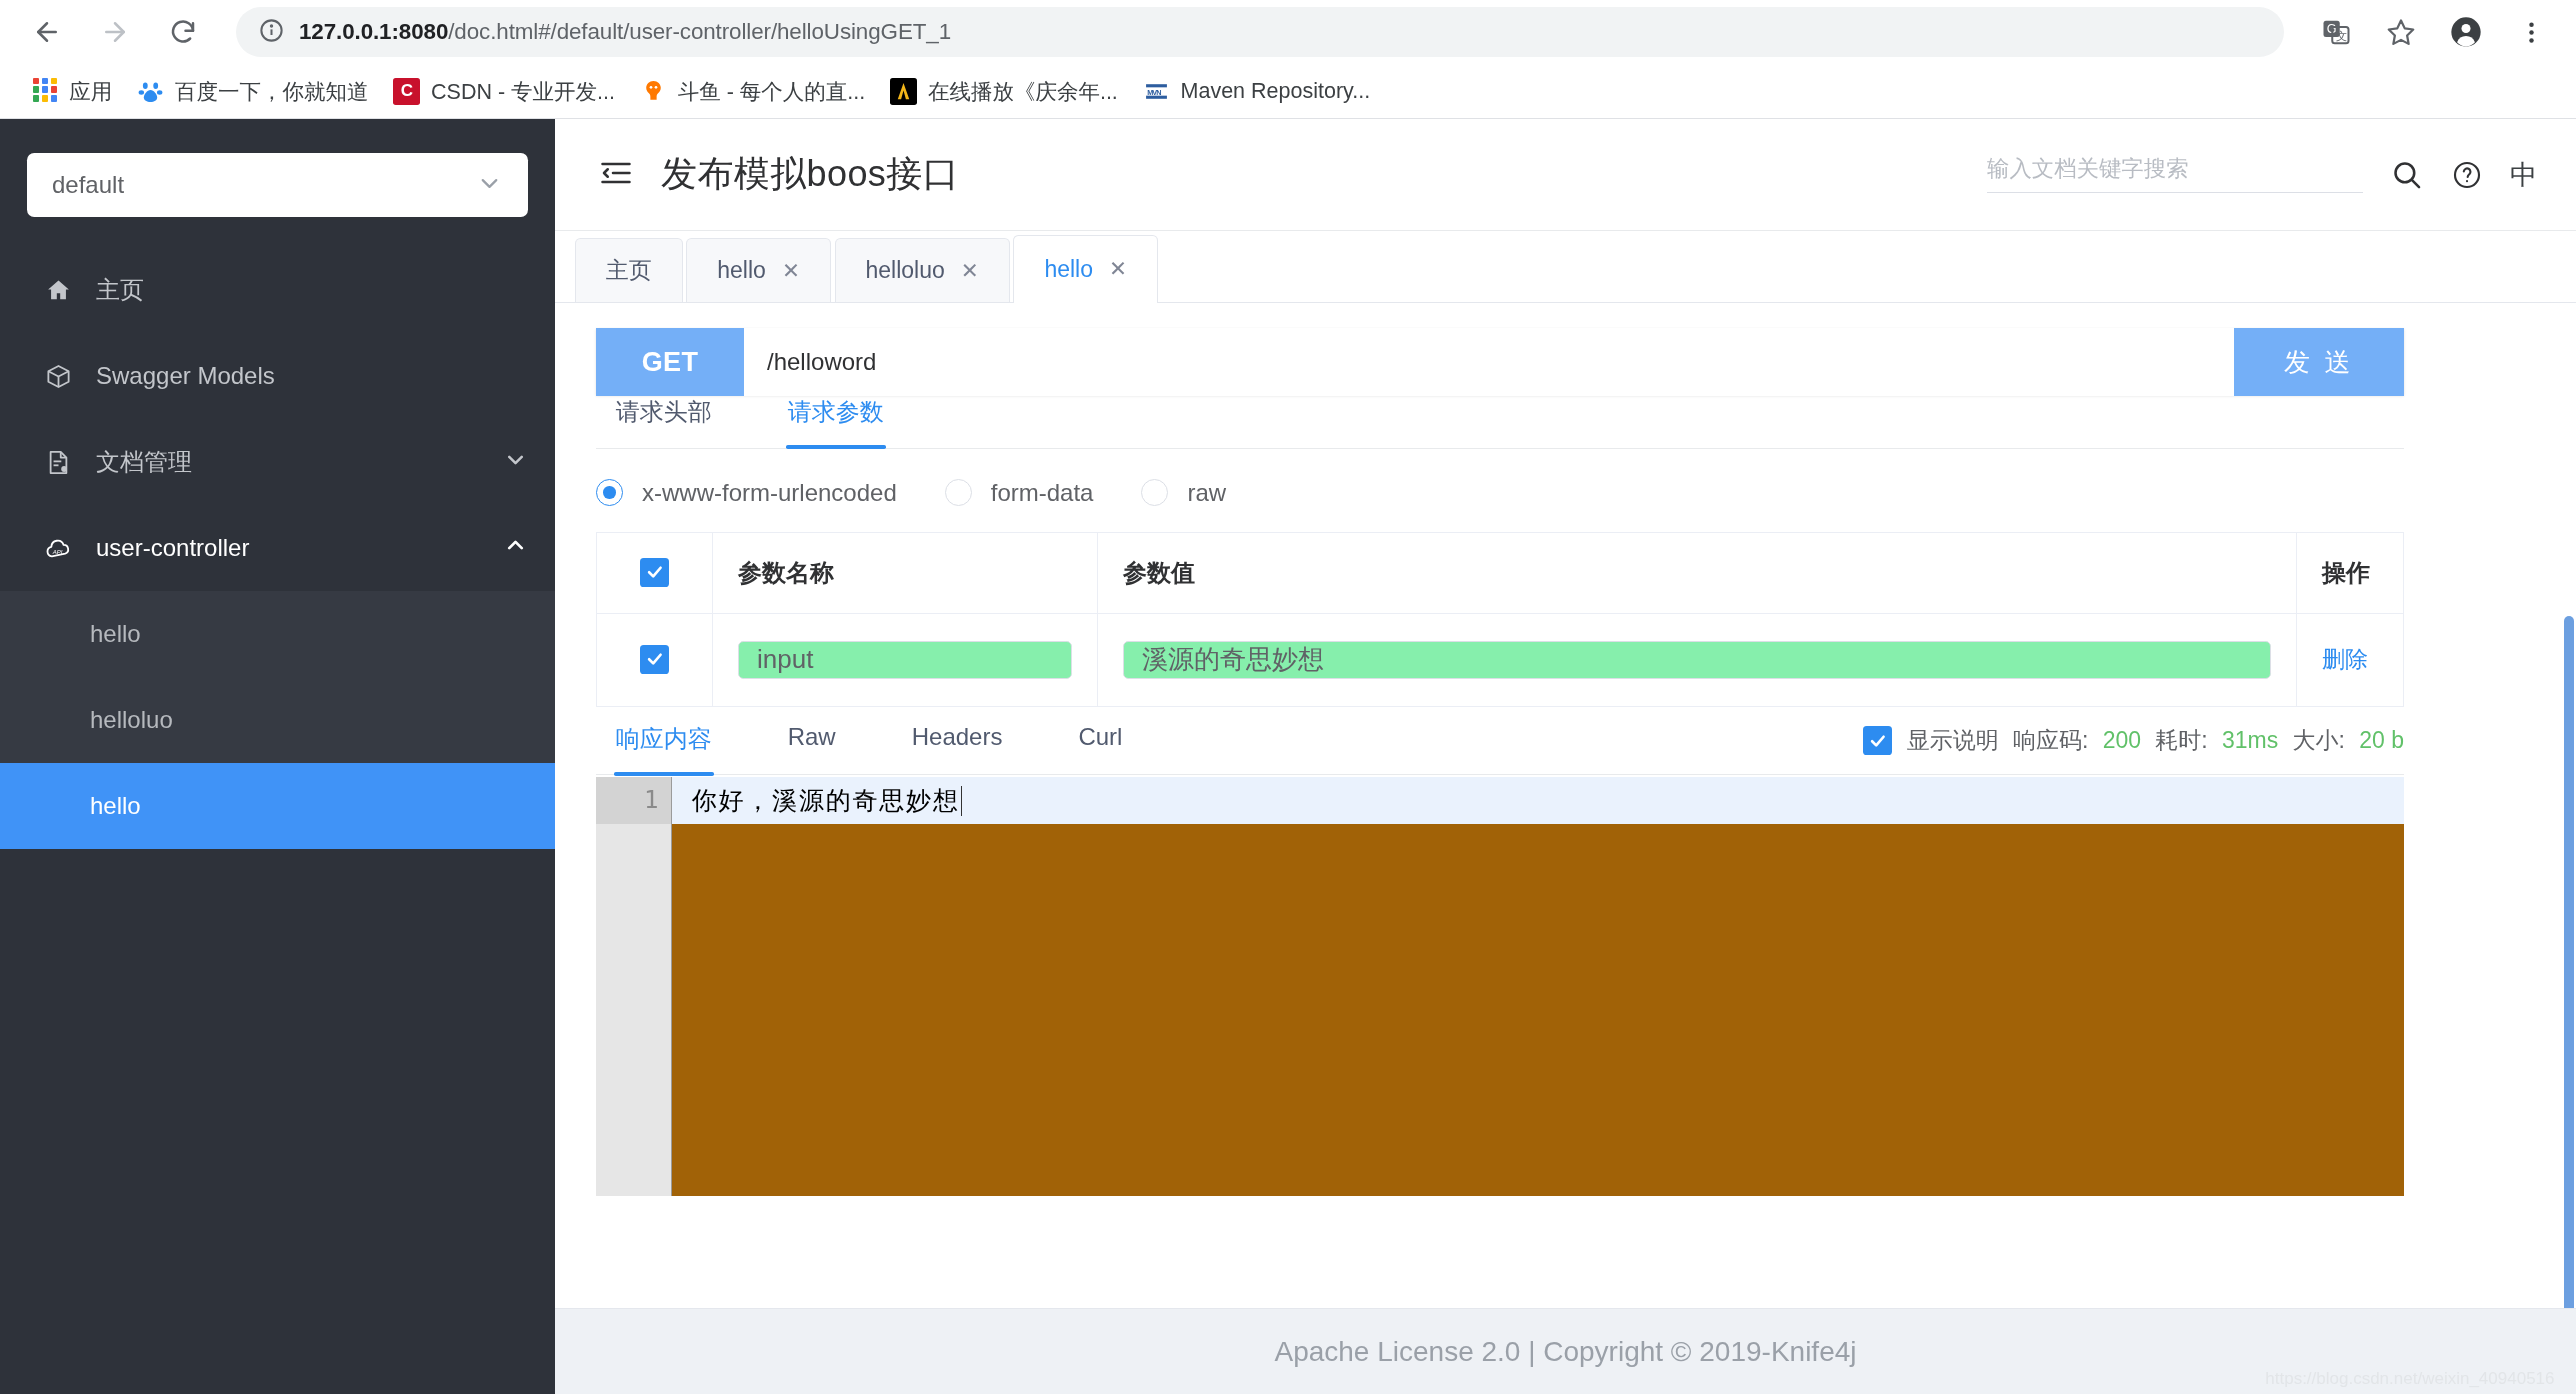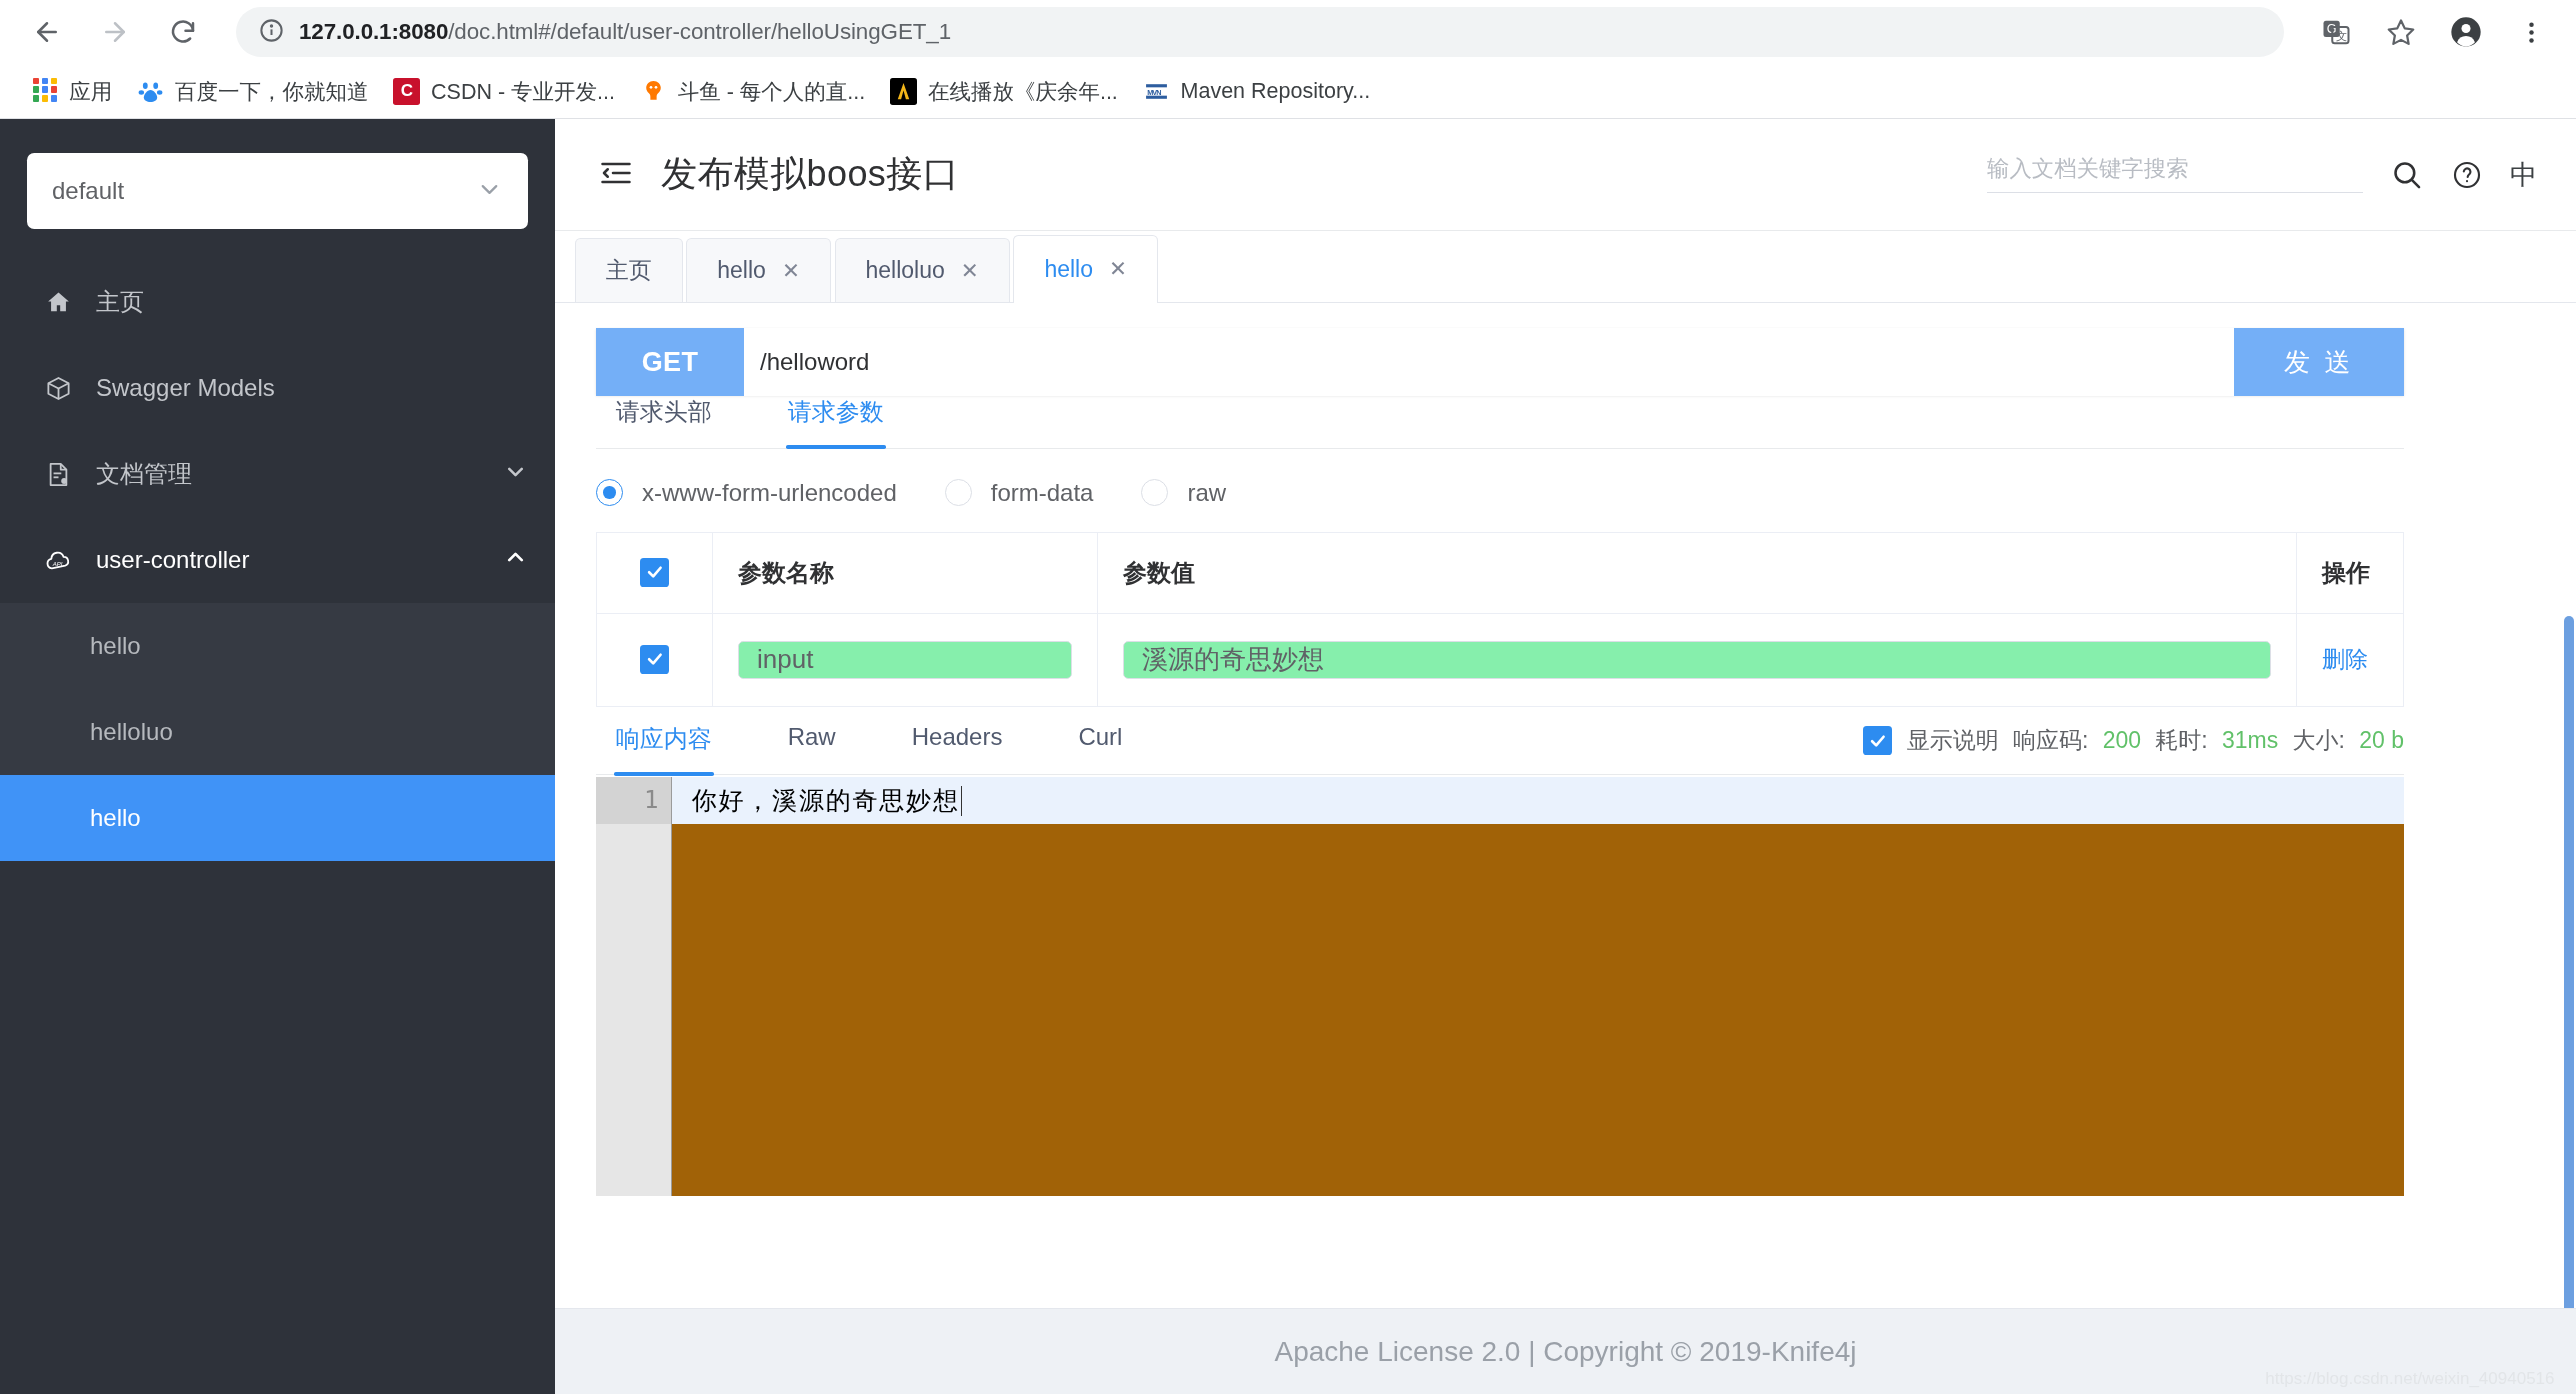--- a/index.html
+++ b/index.html
@@ -69,21 +69,21 @@
     background: #ffffff; display: flex;
   }
 
   
   #sidebar {
     width: 555px; flex: 0 0 555px; background: #2e323a;
     height: 1275px; position: relative; overflow: hidden;
   }
   #project-select-wrap { padding: 34px 27px 0 27px; }
   #project-select {
-    height: 76px; background: #ffffff; border-radius: 7.2px;
+    height: 64px; background: #ffffff; border-radius: 7.2px;
     display: flex; align-items: center; padding: 0 25px;
     justify-content: space-between; cursor: pointer;
   }
   #project-select-value { font-size: 24px; color: #606266; }
   .menu-item {
     display: flex; align-items: center; height: 86px;
     padding: 0 27px 0 43px; cursor: pointer; gap: 23px;
     color: #c3c6cb; font-size: 24px;
   }
   .menu-item .m-ico { width: 30px; flex: 0 0 30px; display: flex;
@@ -165,21 +165,21 @@
 
   
   #req-bar { display: flex; height: 68px; width: 1808px;
     box-shadow: 0 0.9px 2.7px rgba(0,0,0,.12); }
   #req-method {
     width: 148px; flex: 0 0 148px; background: #74aff7; color: #ffffff;
     display: flex; align-items: center; justify-content: center;
     font-size: 27px; font-weight: 600; letter-spacing: 0.4px;
   }
   #req-url-input {
-    flex: 1 1 auto; border: none; outline: none; padding: 0 16px;
+    flex: 1 1 auto; border: none; outline: none; padding: 0 23px;
     font-size: 24px; color: #303133; background: #ffffff;
     font-family: "Liberation Sans", sans-serif;
   }
   #send-btn {
     width: 170px; flex: 0 0 170px; background: #74aff7; color: #ffffff;
     display: flex; align-items: center; justify-content: center;
     font-size: 26px; cursor: pointer; letter-spacing: 3.6px;
   }
 
   

